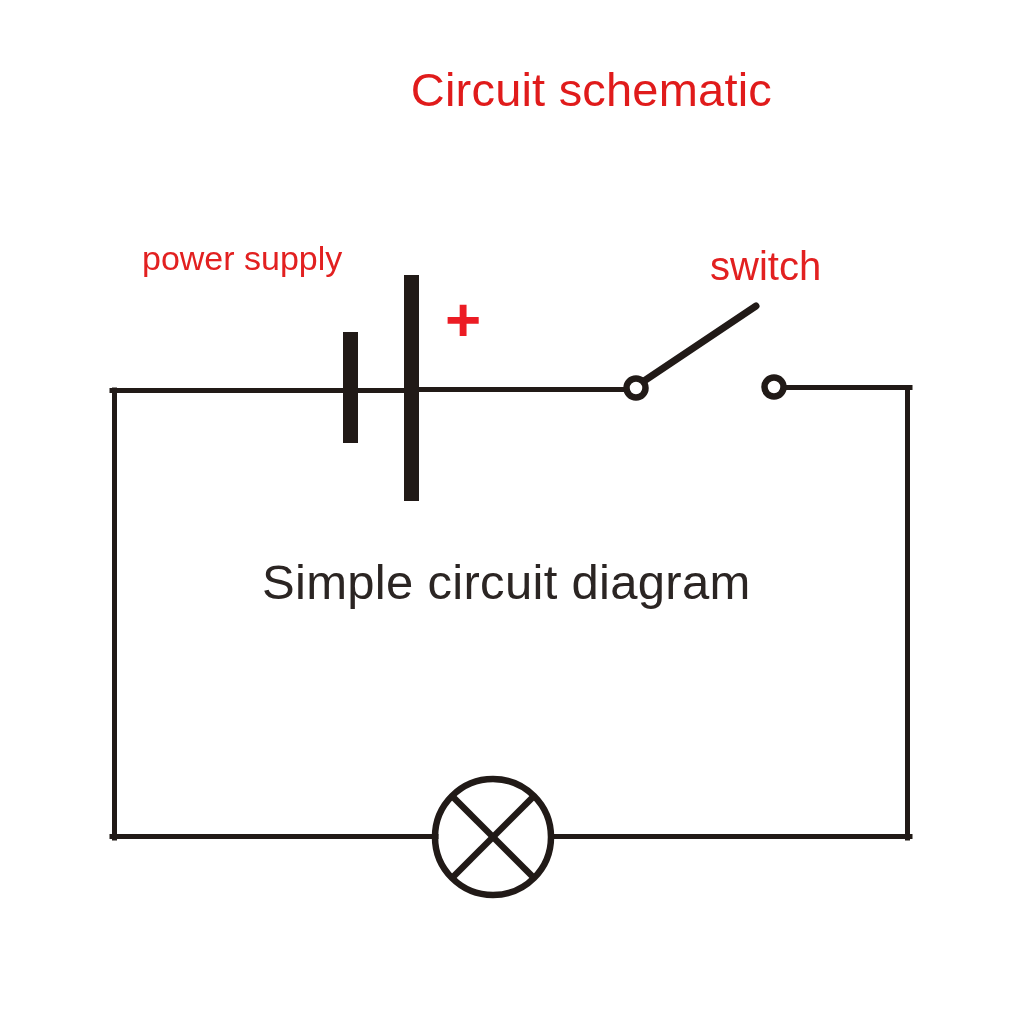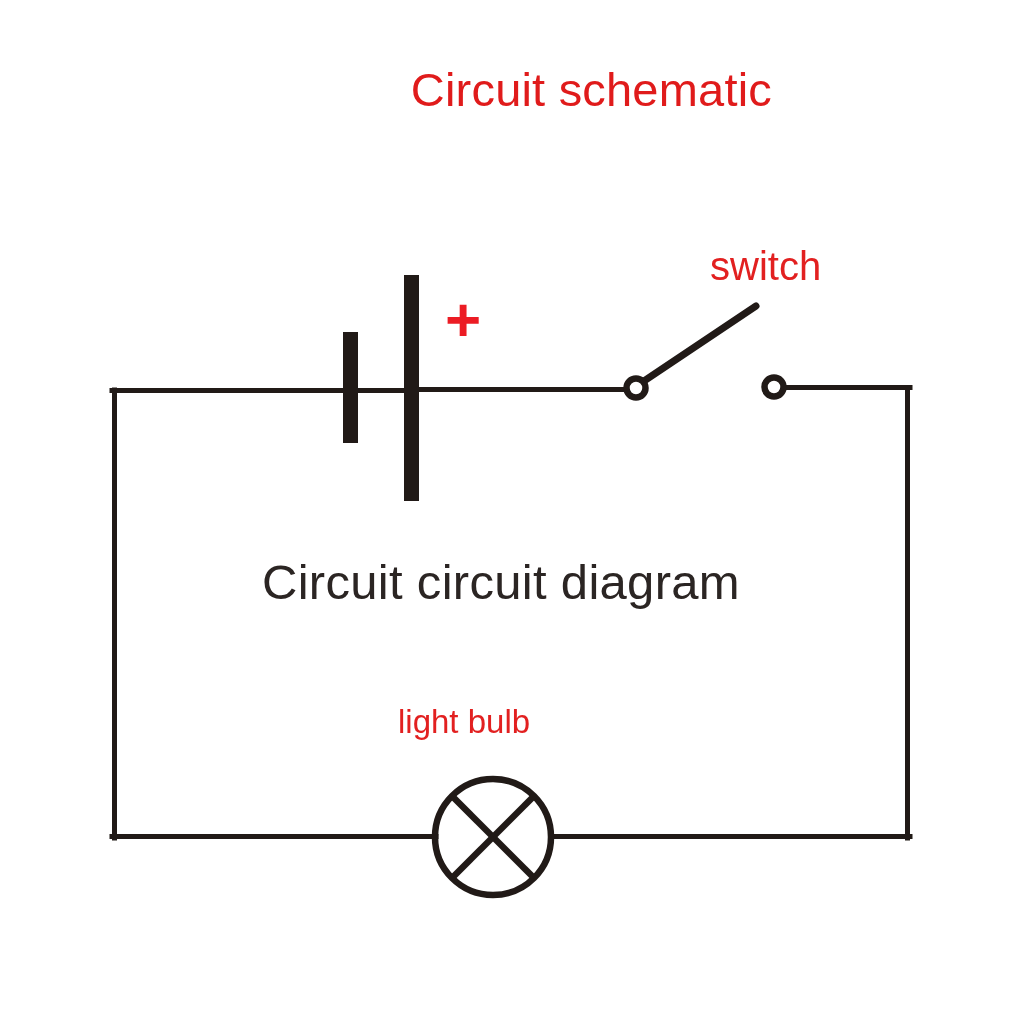--- a/index.html
+++ b/index.html
@@ -112,22 +112,22 @@
 
     <g stroke="#211a17" fill="none">
       <circle cx="493" cy="837" r="58" stroke-width="6.5"></circle>
       <line x1="452" y1="796" x2="534" y2="878" stroke-width="6.5"></line>
       <line x1="534" y1="796" x2="452" y2="878" stroke-width="6.5"></line>
     </g>
   </svg>
 
   <div class="lbl" id="title-text">Circuit schematic</div>
 
+  <div class="lbl" id="label-power-supply">power supply</div>
 
   <div class="lbl" id="label-plus">+</div>
 
   <div class="lbl" id="label-switch">switch</div>
 
-  <div class="lbl" id="label-light-bulb">light bulb</div>
 
-  <div class="lbl" id="center-caption">Circuit circuit diagram</div>
+  <div class="lbl" id="center-caption">Simple circuit diagram</div>
 
 </div>
 
 </body></html>

